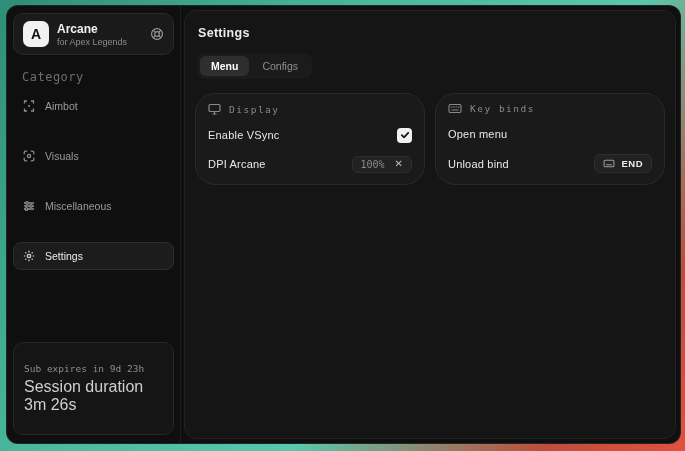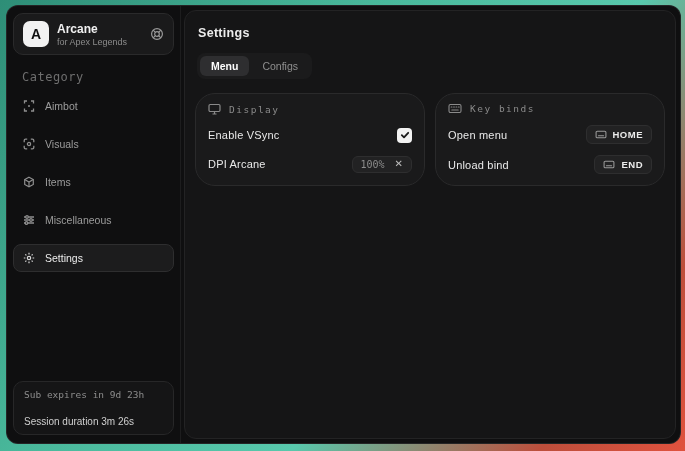--- a/index.html
+++ b/index.html
@@ -27,36 +27,36 @@
     color:#111; font-weight:bold; font-size:14px;
   }
   .logo-text { display:flex; flex-direction:column; gap:1px; }
   .logo-title { font-size:12px; font-weight:bold; color:#f0f0f0; }
   .logo-sub   { font-size:9px; color:#8b8b8b; }
   .logo-action { margin-left:auto; color:#9a9a9a; display:flex; cursor:pointer; }
   .category {
     margin:15px 9px 4px 9px; font-family:"DejaVu Sans Mono", monospace;
     font-size:12px; color:#6e6e6e; letter-spacing:.5px;
   }
-  .nav { display:flex; flex-direction:column; gap:10px; margin-top:4px; }
+  .nav { display:flex; flex-direction:column; gap:22px; margin-top:4px; }
   .nav-item {
     display:flex; align-items:center; gap:10px; padding:7px 9px;
     border:1px solid transparent; border-radius:8px;
     color:#9c9c9c; font-size:10.5px; cursor:pointer;
   }
   .nav-item .ic { display:flex; color:#8e8e8e; }
   .nav-item.active { background:#1c1c1d; border-color:#2e2e2f; color:#ededed; }
   .nav-item.active .ic { color:#d8d8d8; }
   .spacer { flex:1; }
   .session-card {
     border:1px solid #272728; background:#151516; border-radius:10px;
-    padding:7px 10px; display:flex; flex-direction:column; gap:16px;
+    padding:20px 10px; display:flex; flex-direction:column; gap:4px;
   }
   .session-line1 { font-family:"DejaVu Sans Mono", monospace; font-size:9.5px; color:#8d8d8d; }
-  .session-line2 { font-size:10px; color:#cfcfcf; }
+  .session-line2 { font-size:16px; color:#cfcfcf; }
   
   .main-wrap { flex:1; padding:4px 4px 4px 3px; display:flex; }
   .main {
     flex:1; background:#151516; border:1px solid #232324; border-radius:12px;
     padding:13px 10px; display:flex; flex-direction:column;
   }
   .main-title { font-size:12.5px; font-weight:bold; color:#ececec; margin:2px 0 0 3px; letter-spacing:.3px; }
   .tabs {
     display:inline-flex; align-self:flex-start; margin:13px 0 0 2px;
     background:#1b1b1c; border-radius:8px; padding:3px; gap:2px;
@@ -134,29 +134,20 @@
         <span class="ic">
           <svg width="12" height="12" viewBox="0 0 12 12" fill="none" stroke="currentColor" stroke-width="1.3">
             <circle cx="6" cy="6" r="1.6"></circle>
             <path d="M1.2 4.2V2.6c0-.8.6-1.4 1.4-1.4h1.6M7.8 1.2h1.6c.8 0 1.4.6 1.4 1.4v1.6M10.8 7.8v1.6c0 .8-.6 1.4-1.4 1.4H7.8M4.2 10.8H2.6c-.8 0-1.4-.6-1.4-1.4V7.8"></path>
           </svg>
         </span>
         <span>Visuals</span>
       </div>
       <div class="nav-item">
         <span class="ic">
-          <svg width="12" height="12" viewBox="0 0 12 12" fill="none" stroke="currentColor" stroke-width="1.2">
-            <path d="M6 1.2l4.3 2.4v4.8L6 10.8 1.7 8.4V3.6z"></path>
-            <path d="M1.7 3.6L6 6l4.3-2.4M6 6v4.8"></path>
-          </svg>
-        </span>
-        <span>Items</span>
-      </div>
-      <div class="nav-item">
-        <span class="ic">
           <svg width="12" height="12" viewBox="0 0 12 12" fill="none" stroke="currentColor" stroke-width="1.3">
             <path d="M1 3h10M1 6h10M1 9h10"></path>
             <circle cx="4" cy="3" r="1.3" fill="#151516"></circle>
             <circle cx="8" cy="6" r="1.3" fill="#151516"></circle>
             <circle cx="3.5" cy="9" r="1.3" fill="#151516"></circle>
           </svg>
         </span>
         <span>Miscellaneous</span>
       </div>
       <div class="nav-item active">
@@ -225,29 +216,20 @@
               <svg width="14" height="11" viewBox="0 0 14 11" fill="none" stroke="currentColor" stroke-width="1.1">
                 <rect x="1" y="1.5" width="12" height="8" rx="1.4"></rect>
                 <path d="M3.2 4h.8M5.6 4h.8M8 4h.8M10.4 4h.8M3.8 7h6.4" stroke-linecap="round"></path>
               </svg>
             </span>
             <span>Key binds</span>
           </div>
 
           <div class="row">
             <span class="row-label">Open menu</span>
-            <span class="key-badge">
-              <span class="ic">
-                <svg width="12" height="9" viewBox="0 0 14 11" fill="none" stroke="currentColor" stroke-width="1.3">
-                  <rect x="1" y="1.5" width="12" height="8" rx="1.4"></rect>
-                  <path d="M3.8 7h6.4" stroke-linecap="round"></path>
-                </svg>
-              </span>
-              <span class="key-text">HOME</span>
-            </span>
           </div>
 
           <div class="row">
             <span class="row-label">Unload bind</span>
             <span class="key-badge">
               <span class="ic">
                 <svg width="12" height="9" viewBox="0 0 14 11" fill="none" stroke="currentColor" stroke-width="1.3">
                   <rect x="1" y="1.5" width="12" height="8" rx="1.4"></rect>
                   <path d="M3.8 7h6.4" stroke-linecap="round"></path>
                 </svg>

